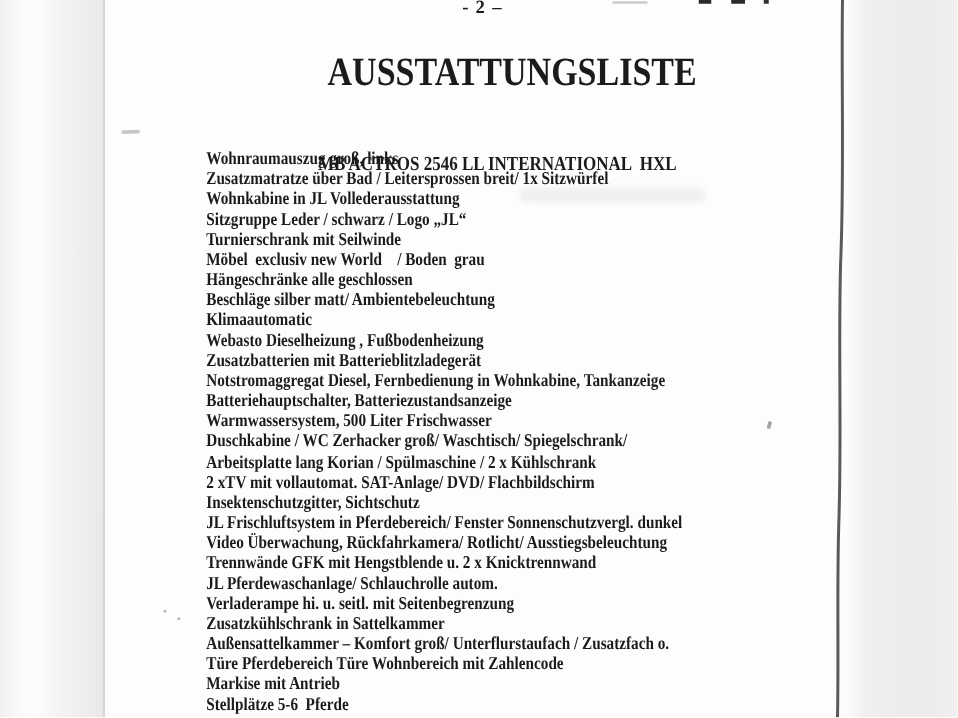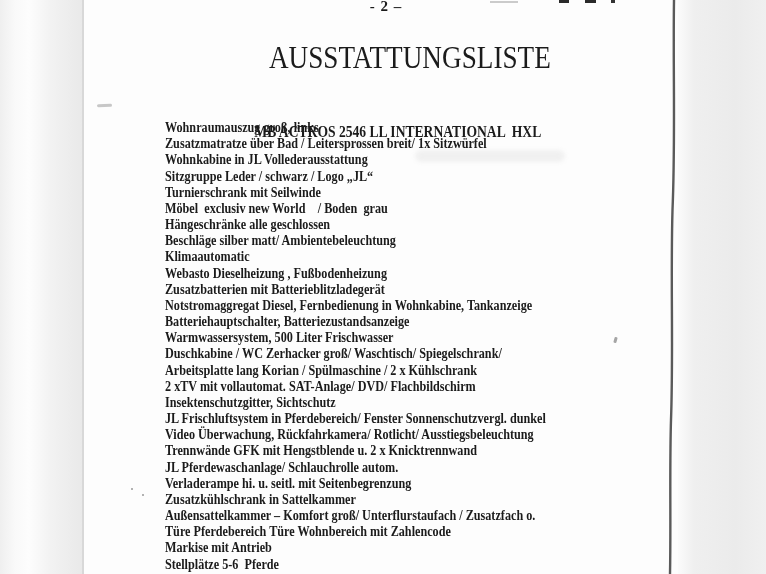--- a/index.html
+++ b/index.html
@@ -29,21 +29,21 @@
   .scan-line-svg { position:absolute; left:0; top:0; pointer-events:none; }
 
   .header {
     position:absolute; left:86px; top:0; width:600px;
     text-align:center; color:#1b1b1b;
   }
   .page-number {
     font-size:15px; font-weight:bold; line-height:12px; height:12px;
     letter-spacing:1px; white-space:pre;
   }
-  .title-row { margin-top:0; font-size:32px; font-weight:normal; line-height:30px; white-space:pre; }
+  .title-row { margin-top:0; font-size:32px; font-weight:bold; line-height:30px; white-space:pre; }
   .title-row .squeeze { display:inline-block; transform:scaleX(0.85); transform-origin:50% 50%; }
   .subtitle-row { margin-top:1px; font-size:16px; font-weight:bold; line-height:19px; white-space:pre; }
   .subtitle-row .squeeze { display:inline-block; transform:scaleX(0.85); transform-origin:50% 50%; }
 
   .list {
     position:absolute; left:165px; top:119px;
     font-size:14.5px; font-weight:bold; line-height:16.18px;
     color:#1b1b1b; white-space:pre;
     transform:scaleX(0.84); transform-origin:0 0;
   }

